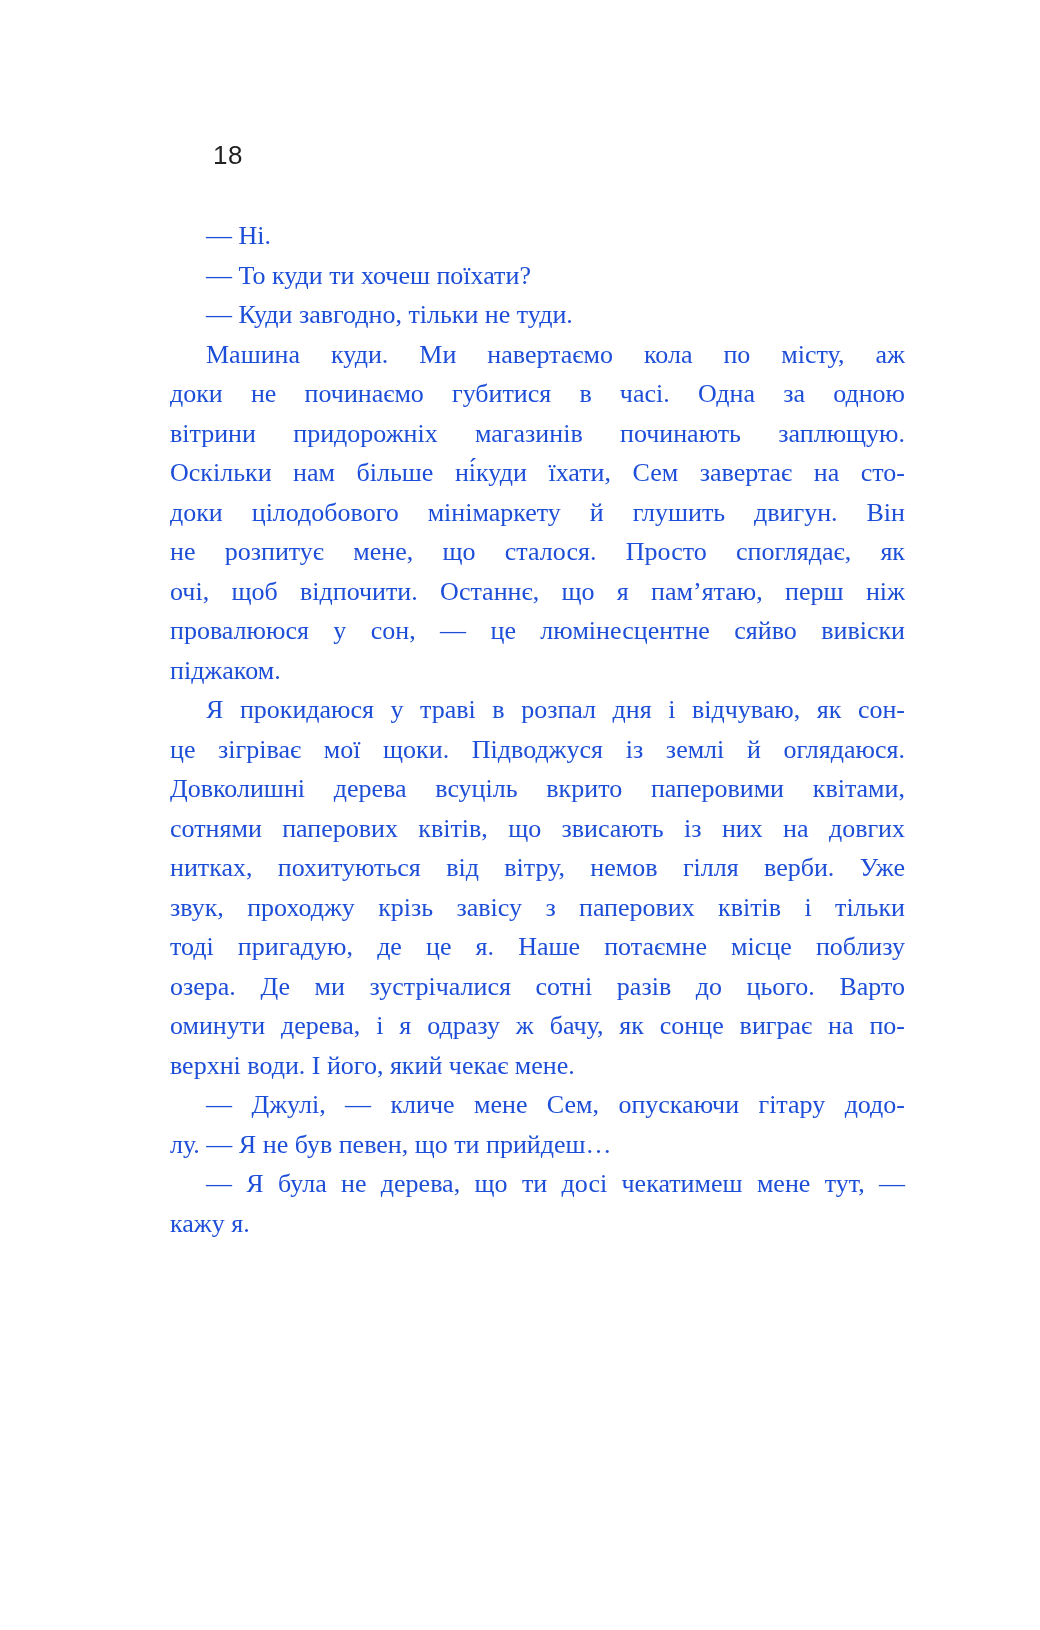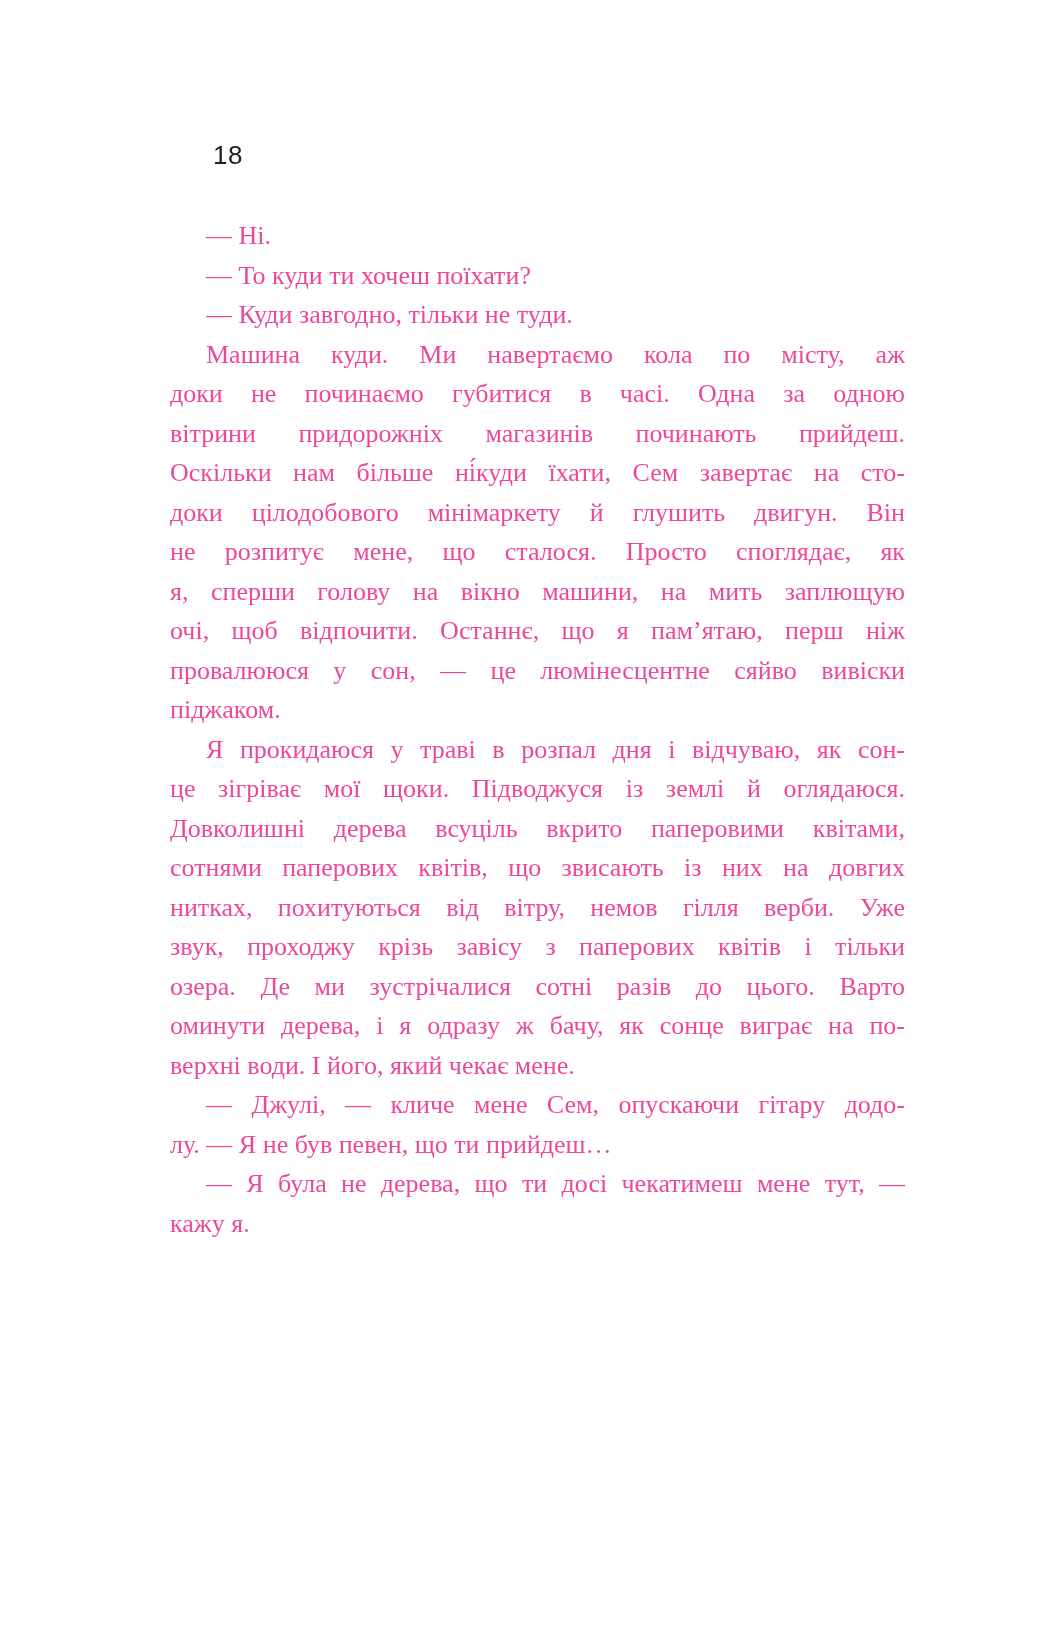--- a/index.html
+++ b/index.html
@@ -24,21 +24,21 @@
     font-weight: 400;
     color: #222222;
     letter-spacing: 0.5px;
     margin-left: 43px;
   }
   .text-block {
     position: absolute;
     left: 170px;
     top: 216px;
     width: 735px;
-    color: #ec4899;
+    color: #1d4ed8;
     font-size: 26px;
     line-height: 39.5px;
   }
   .ln {
     text-align: left;
     white-space: normal;
     height: 39.5px;
     overflow: visible;
   }
   .ln.j {
@@ -58,34 +58,34 @@
 
 <div class="page">
   <div class="page-number">18</div>
 
   <div class="text-block">
     <div class="ln in">— Ні.</div>
     <div class="ln in">— То куди ти хочеш поїхати?</div>
     <div class="ln in">— Куди завгодно, тільки не туди.</div>
     <div class="ln in j">Машина куди. Ми навертаємо кола по місту, аж</div>
     <div class="ln j">доки не починаємо губитися в часі. Одна за одною</div>
-    <div class="ln j">вітрини придорожніх магазинів починають прийдеш.</div>
+    <div class="ln j">вітрини придорожніх магазинів починають заплющую.</div>
     <div class="ln j">Оскільки нам більше ні́куди їхати, Сем завертає на сто-</div>
     <div class="ln j">доки цілодобового мінімаркету й глушить двигун. Він</div>
     <div class="ln j">не розпитує мене, що сталося. Просто споглядає, як</div>
-    <div class="ln j">я, сперши голову на вікно машини, на мить заплющую</div>
     <div class="ln j">очі, щоб відпочити. Останнє, що я пам’ятаю, перш ніж</div>
     <div class="ln j">провалююся у сон, — це люмінесцентне сяйво вивіски</div>
     <div class="ln">піджаком.</div>
     <div class="ln in j">Я прокидаюся у траві в розпал дня і відчуваю, як сон-</div>
     <div class="ln j">це зігріває мої щоки. Підводжуся із землі й оглядаюся.</div>
     <div class="ln j">Довколишні дерева всуціль вкрито паперовими квітами,</div>
     <div class="ln j">сотнями паперових квітів, що звисають із них на довгих</div>
     <div class="ln j">нитках, похитуються від вітру, немов гілля верби. Уже</div>
     <div class="ln j">звук, проходжу крізь завісу з паперових квітів і тільки</div>
+    <div class="ln j">тоді пригадую, де це я. Наше потаємне місце поблизу</div>
     <div class="ln j">озера. Де ми зустрічалися сотні разів до цього. Варто</div>
     <div class="ln j">оминути дерева, і я одразу ж бачу, як сонце виграє на по-</div>
     <div class="ln">верхні води. І його, який чекає мене.</div>
     <div class="ln in j">— Джулі, — кличе мене Сем, опускаючи гітару додо-</div>
     <div class="ln">лу. — Я не був певен, що ти прийдеш…</div>
     <div class="ln in j">— Я була не дерева, що ти досі чекатимеш мене тут, —</div>
     <div class="ln">кажу я.</div>
   </div>
 </div>
 

